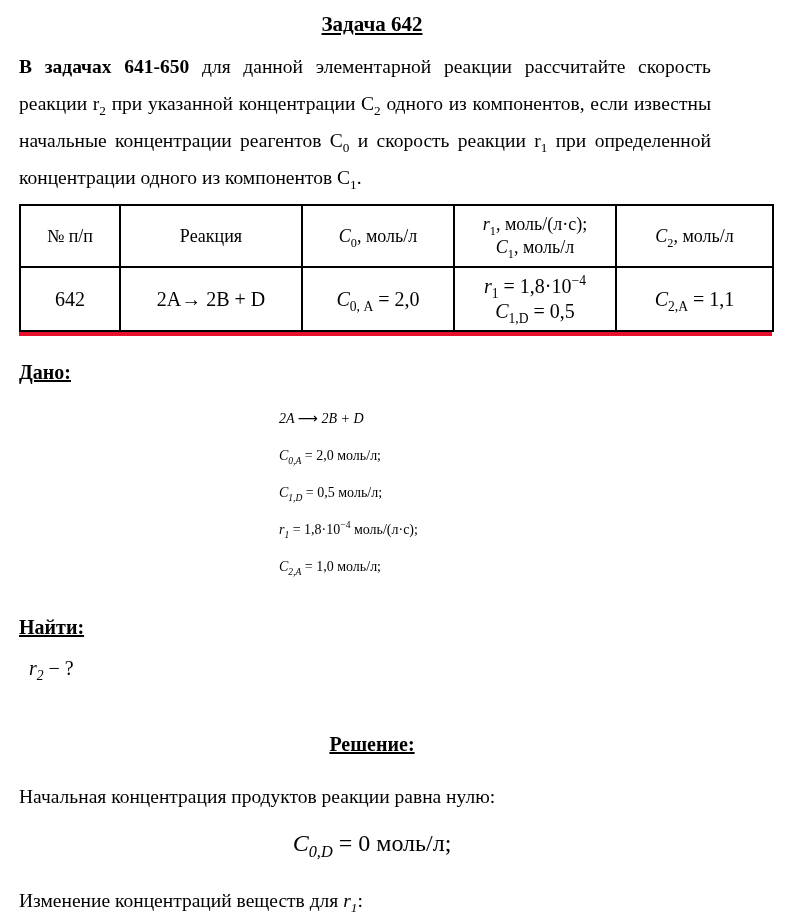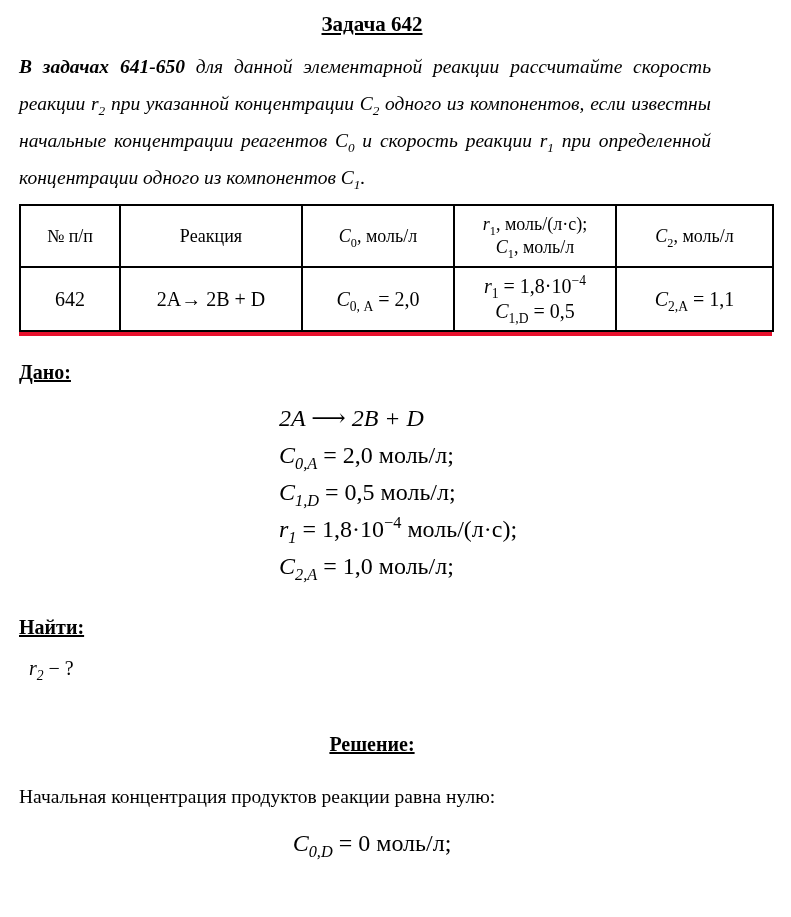--- a/index.html
+++ b/index.html
@@ -29,21 +29,20 @@
     font-weight: bold;
     text-decoration: underline;
     margin: 4px 0 10px 0;
     line-height: 28px;
   }
   .intro {
     font-size: 19.5px;
     line-height: 37px;
     text-align: justify;
     margin: 0 14px 8px 0;
-    font-style: italic;
   }
 
   table.problems {
     border-collapse: collapse;
     table-layout: fixed;
     width: 753px;
     margin-top: 4px;
     padding-left: 34px;
   }
   table.problems th, table.problems td {
@@ -83,24 +82,25 @@
   .label-solution{
     margin-top: 47px;
     text-align: center;
   }
 
   .given-block {
     margin-left: 260px;
     margin-top: 14px;
   }
   .formula-line {
-    font-size: 24px;
+    font-size: 14px;
     line-height: 37px;
     height: 37px;
     white-space: nowrap;
+    font-family: Liberation Serif, serif;
   }
   .find-expr {
     margin-top: 12px;
     margin-left: 10px;
     font-size: 20px;
     line-height: 30px;
   }
   .solution-p {
     margin-top: 26px;
     font-size: 19.5px;
@@ -190,14 +190,15 @@
   <div class="section-label label-find">Найти:</div>
 
   <div class="find-expr"><span style="font-style: italic;">r</span><sub style="font-style: italic;">2</sub><span> − ?</span></div>
 
   <div class="section-label label-solution">Решение:</div>
 
   <div class="solution-p">Начальная концентрация продуктов реакции равна нулю:</div>
 
   <div class="solution-formula"><span style="font-style: italic;">C</span><sub style="font-style: italic;">0,D</sub><span> = 0 моль/л;</span></div>
 
+  <div class="solution-p2"><span>Изменение концентраций веществ для </span><span style="font-style: italic;">r</span><sub style="font-style: italic;">1</sub><span>:</span></div>
 
 </div>
 
 </body></html>

